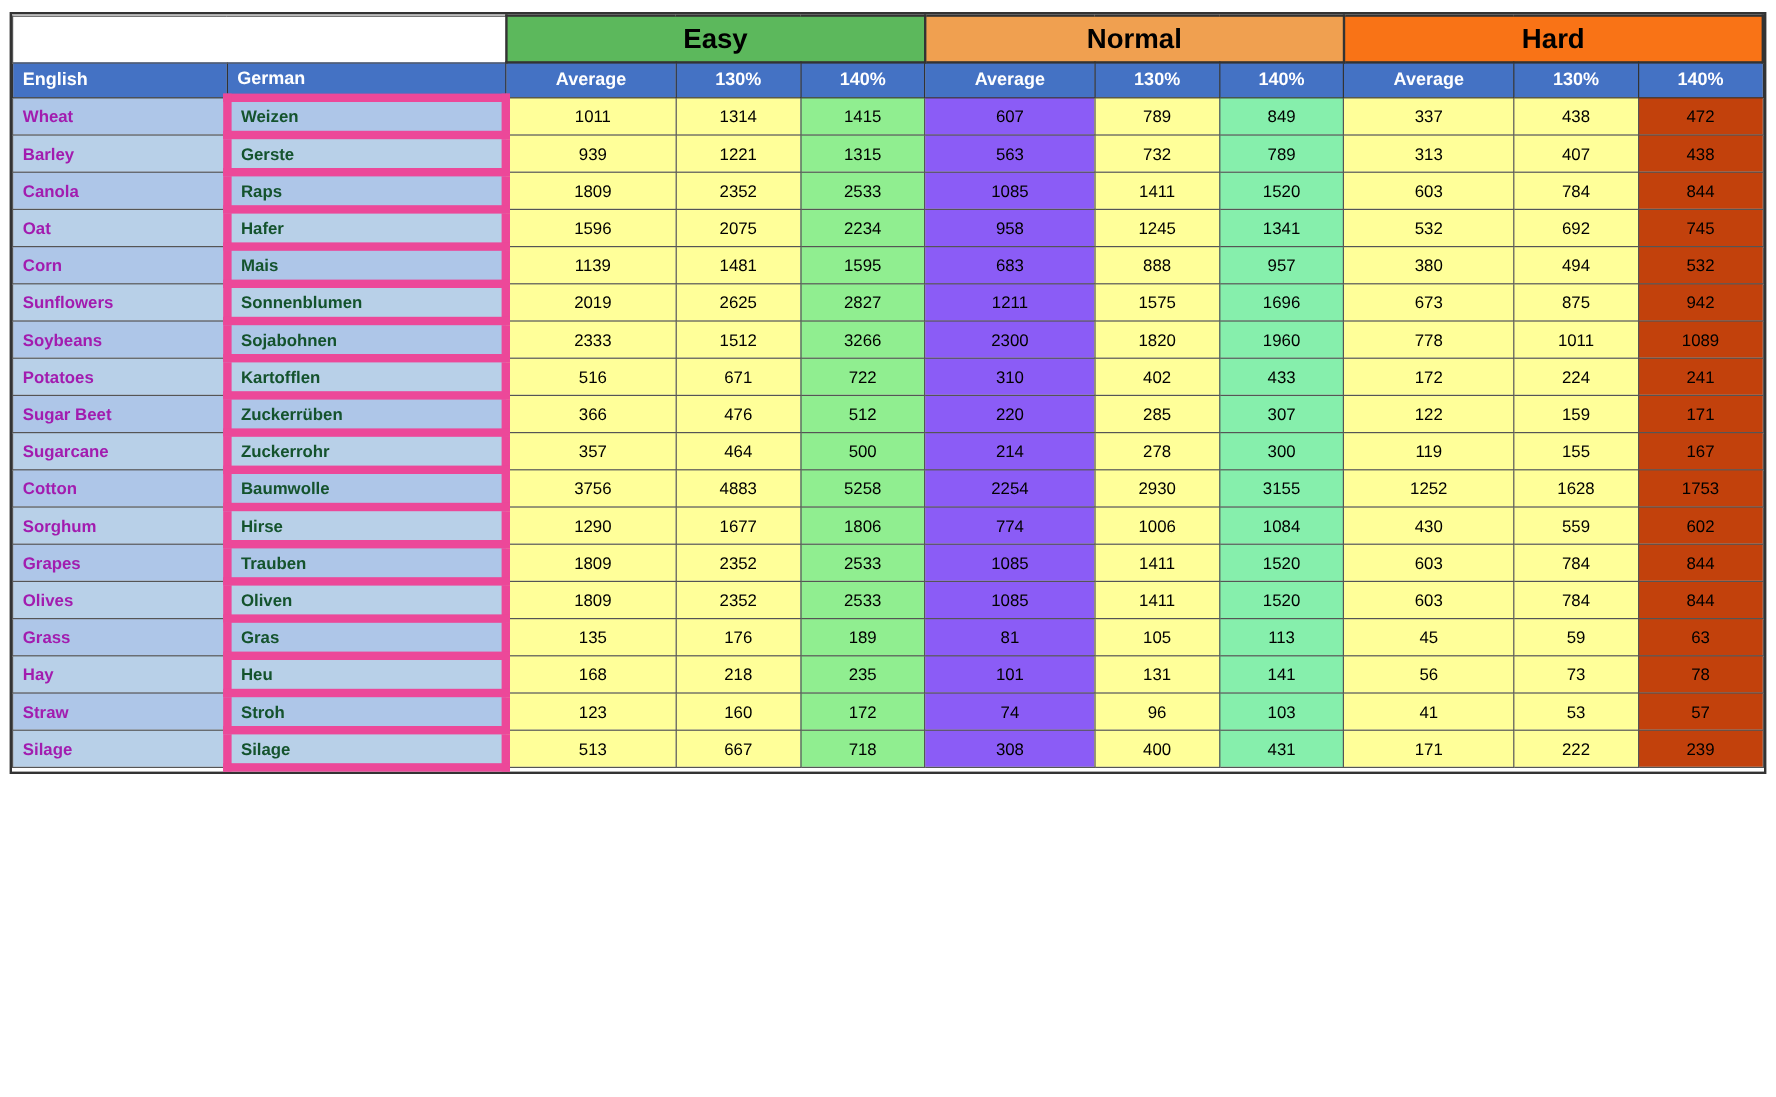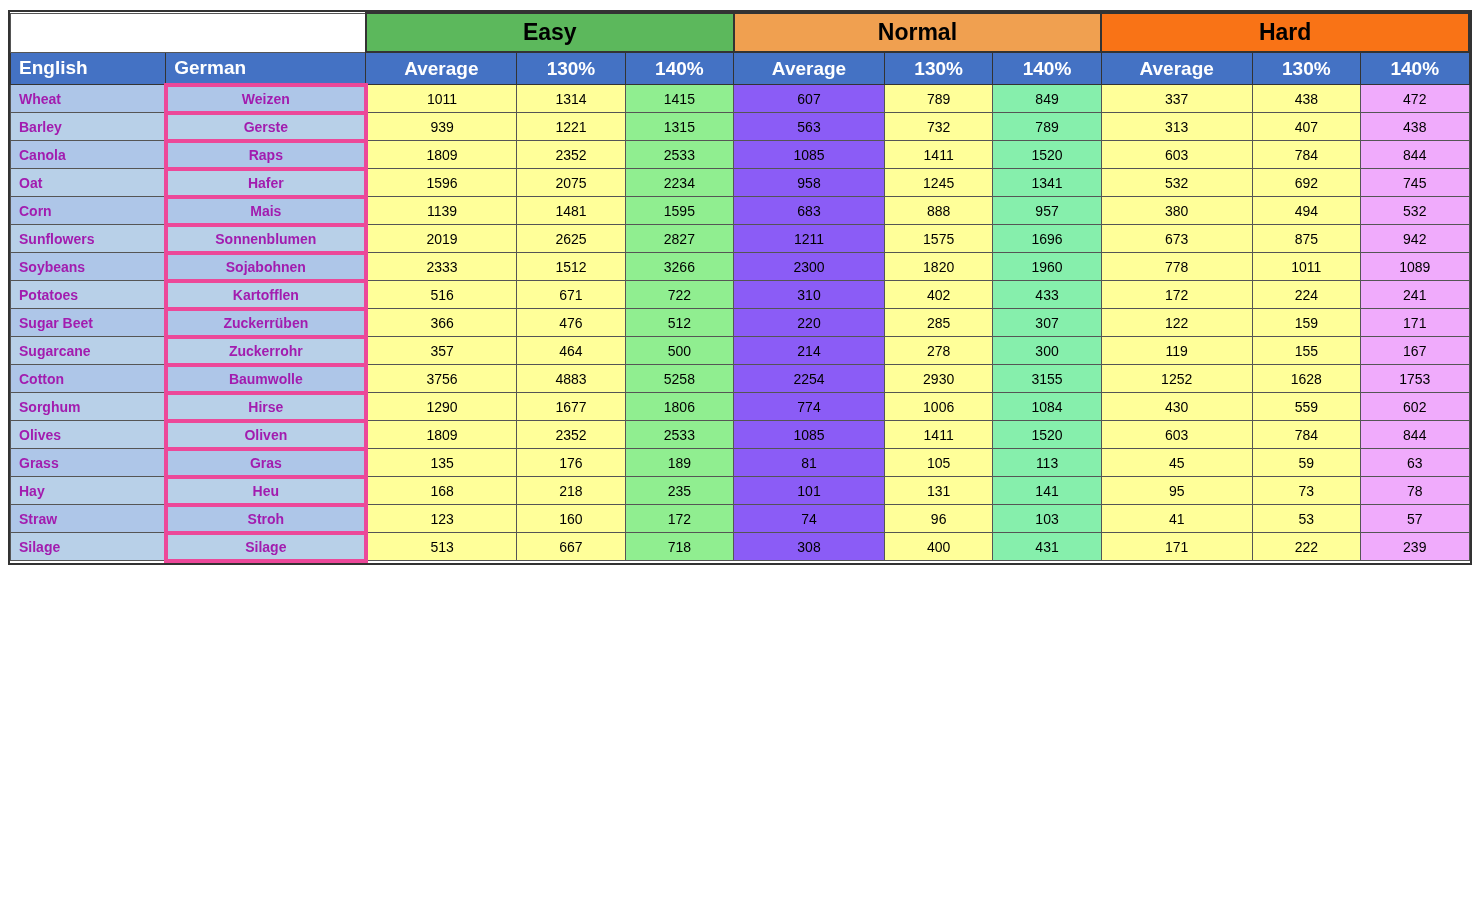--- a/index.html
+++ b/index.html
@@ -45,21 +45,21 @@
     .th-hard {
       background-color: #f97316;
       color: #000;
       border: 2px solid #333;
     }
     
     .header-row-2 th {
       background-color: #4472c4;
       color: #fff;
       font-weight: bold;
-      font-size: 19px;
+      font-size: 15px;
       border: 1px solid #333;
     }
     .th-english-german {
       background-color: #4472c4;
       color: #fff;
       text-align: left;
       font-weight: bold;
     }
     
     .data-row td {
@@ -67,37 +67,37 @@
     }
     .td-english {
       background-color: #aec6e8;
       color: #a21caf;
       font-weight: bold;
       text-align: left;
       border: 1px solid #555;
     }
     .td-german {
       background-color: #aec6e8;
-      color: #a21caf;
-      font-weight: bold;
-      text-align: center;
-      border: 4px solid #ec4899;
+      color: #14532d;
+      font-weight: bold;
+      text-align: left;
+      border: 7px solid #ec4899;
     }
     
     .td-easy-avg { background-color: #ffff99; }
     .td-easy-130 { background-color: #ffff99; }
     .td-easy-140 { background-color: #90ee90; }
     
     .td-normal-avg { background-color: #8b5cf6; }
     .td-normal-130 { background-color: #ffff99; }
     .td-normal-140 { background-color: #86efac; }
     
     .td-hard-avg { background-color: #ffff99; }
     .td-hard-130 { background-color: #ffff99; }
-    .td-hard-140 { background-color: #f0abfc; }
+    .td-hard-140 { background-color: #c2410c; }
 
     .empty-corner {
       background-color: #fff;
       border: 1px solid #555;
     }
     
     .row-odd .td-english,
     .row-odd .td-german {
       background-color: #b8d0e8;
     }
@@ -280,20 +280,33 @@
           <td class="td-easy-avg">1290</td>
           <td class="td-easy-130">1677</td>
           <td class="td-easy-140">1806</td>
           <td class="td-normal-avg">774</td>
           <td class="td-normal-130">1006</td>
           <td class="td-normal-140">1084</td>
           <td class="td-hard-avg">430</td>
           <td class="td-hard-130">559</td>
           <td class="td-hard-140">602</td>
         </tr>
+        <tr class="data-row row-even">
+          <td class="td-english">Grapes</td>
+          <td class="td-german">Trauben</td>
+          <td class="td-easy-avg">1809</td>
+          <td class="td-easy-130">2352</td>
+          <td class="td-easy-140">2533</td>
+          <td class="td-normal-avg">1085</td>
+          <td class="td-normal-130">1411</td>
+          <td class="td-normal-140">1520</td>
+          <td class="td-hard-avg">603</td>
+          <td class="td-hard-130">784</td>
+          <td class="td-hard-140">844</td>
+        </tr>
         <tr class="data-row row-odd">
           <td class="td-english">Olives</td>
           <td class="td-german">Oliven</td>
           <td class="td-easy-avg">1809</td>
           <td class="td-easy-130">2352</td>
           <td class="td-easy-140">2533</td>
           <td class="td-normal-avg">1085</td>
           <td class="td-normal-130">1411</td>
           <td class="td-normal-140">1520</td>
           <td class="td-hard-avg">603</td>
@@ -315,21 +328,21 @@
         </tr>
         <tr class="data-row row-odd">
           <td class="td-english">Hay</td>
           <td class="td-german">Heu</td>
           <td class="td-easy-avg">168</td>
           <td class="td-easy-130">218</td>
           <td class="td-easy-140">235</td>
           <td class="td-normal-avg">101</td>
           <td class="td-normal-130">131</td>
           <td class="td-normal-140">141</td>
-          <td class="td-hard-avg">95</td>
+          <td class="td-hard-avg">56</td>
           <td class="td-hard-130">73</td>
           <td class="td-hard-140">78</td>
         </tr>
         <tr class="data-row row-even">
           <td class="td-english">Straw</td>
           <td class="td-german">Stroh</td>
           <td class="td-easy-avg">123</td>
           <td class="td-easy-130">160</td>
           <td class="td-easy-140">172</td>
           <td class="td-normal-avg">74</td>

